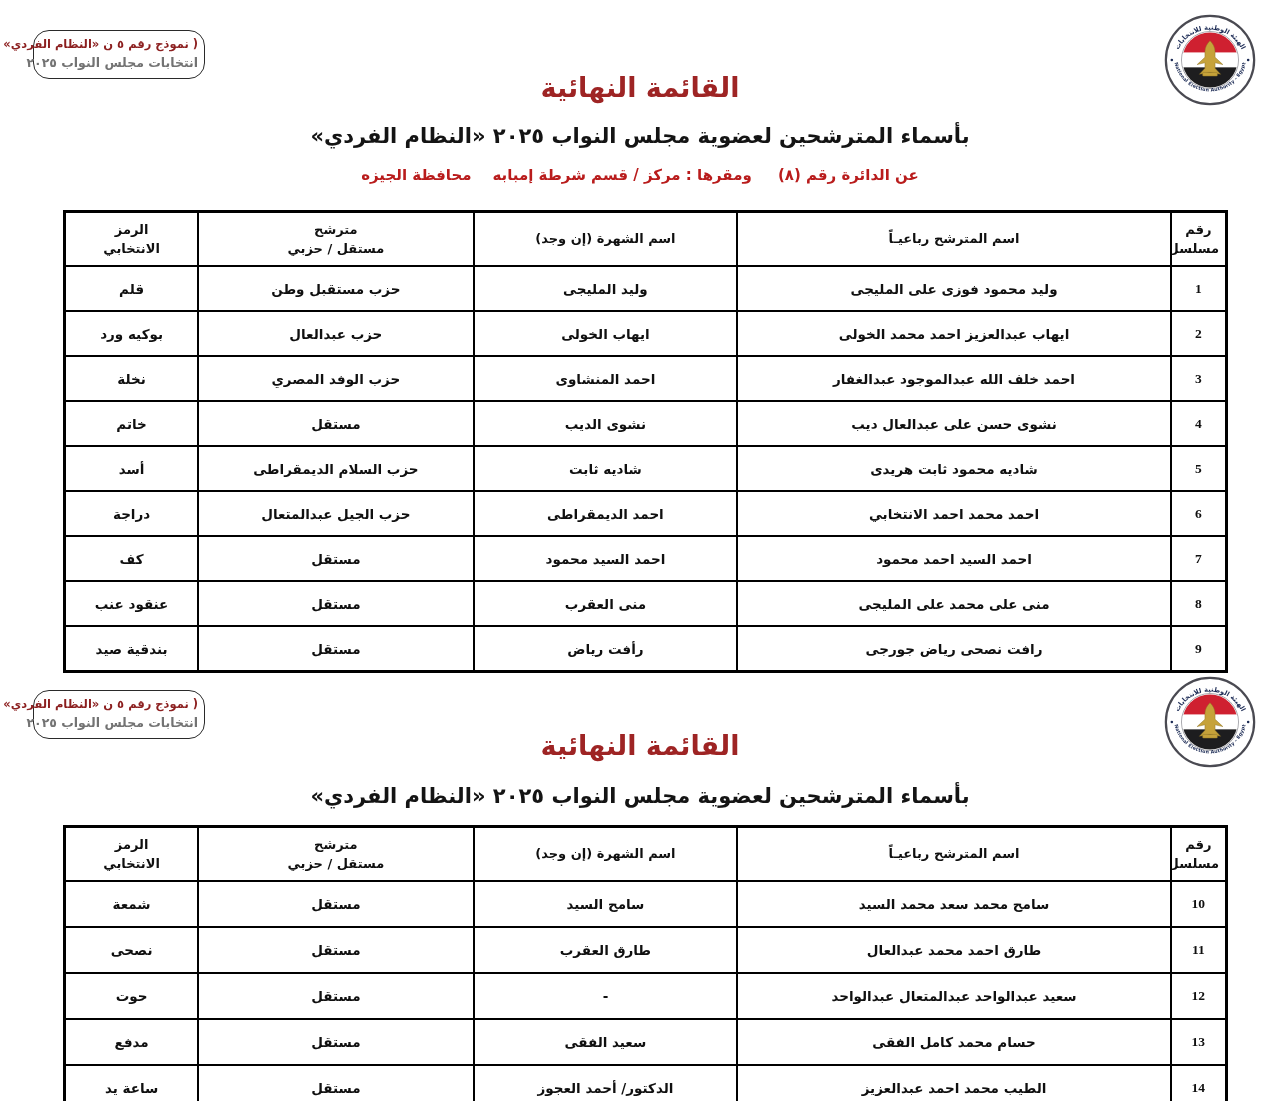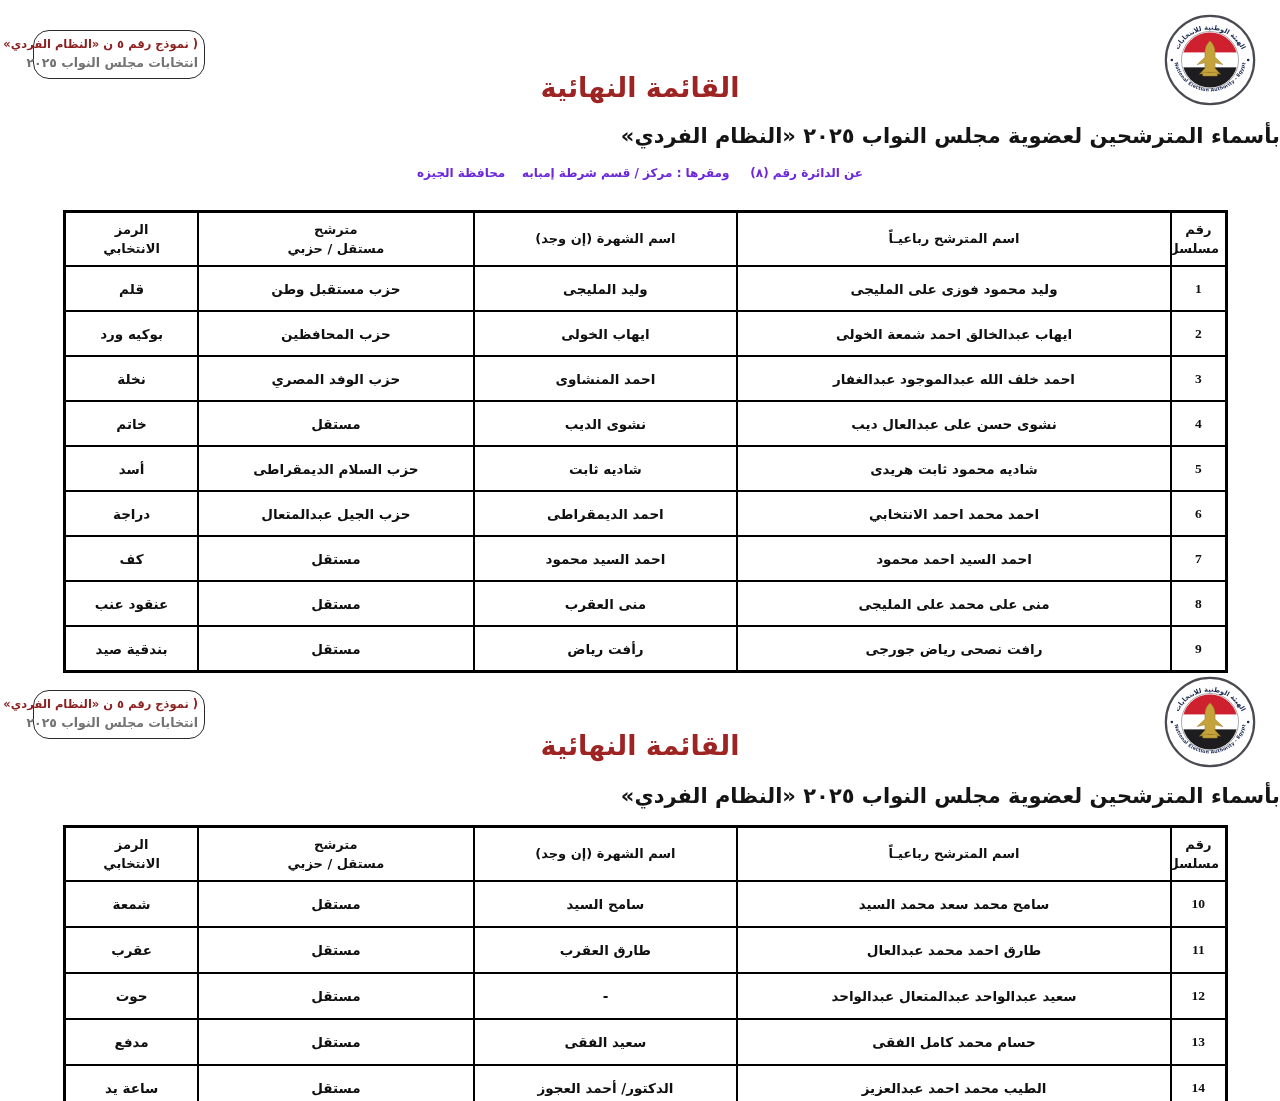--- a/index.html
+++ b/index.html
@@ -29,28 +29,28 @@
 
   
   .doc-title{
     position:absolute; left:0; width:100%; text-align:center; direction:rtl;
     font-size:27px; font-weight:bold; color:#9e2424; letter-spacing:0;
   }
   .s1 .doc-title{top:72px;}
   .s2 .doc-title{top:722px - 660px;}
   .s2 .doc-title{top:70px;}
   .doc-subtitle{
-    position:absolute; left:0; width:100%; direction:rtl;
+    position:absolute; left:0; width:100%; text-align:center; direction:rtl;
     font-size:21px; font-weight:bold; color:#141414;
   }
   .s1 .doc-subtitle{top:124px;}
   .s2 .doc-subtitle{top:124px;}
   .doc-district{
     position:absolute; left:0; width:100%; text-align:center; direction:rtl;
-    font-size:12px; font-weight:bold; color:#6d28d9;
+    font-size:15px; font-weight:bold; color:#b91c1c;
   }
   .s1 .doc-district{top:166px;}
 
   
   .candidates-table{
     position:absolute; left:63px; width:1165px;
     border-collapse:collapse; table-layout:fixed; direction:rtl;
     background:#fff;
   }
   .s1 .candidates-table{top:210px;}
@@ -148,23 +148,23 @@
       <tbody>
           <tr>
     <td class="c-serial">1</td>
     <td class="c-name">وليد محمود فوزى على المليجى</td>
     <td class="c-alias">وليد المليجى</td>
     <td class="c-party">حزب مستقبل وطن</td>
     <td class="c-symbol">قلم</td>
   </tr>
           <tr>
     <td class="c-serial">2</td>
-    <td class="c-name">ايهاب عبدالخالق احمد شمعة الخولى</td>
+    <td class="c-name">ايهاب عبدالعزيز احمد محمد الخولى</td>
     <td class="c-alias">ايهاب الخولى</td>
-    <td class="c-party">حزب المحافظين</td>
+    <td class="c-party">حزب عبدالعال</td>
     <td class="c-symbol">بوكيه ورد</td>
   </tr>
           <tr>
     <td class="c-serial">3</td>
     <td class="c-name">احمد خلف الله عبدالموجود عبدالغفار</td>
     <td class="c-alias">احمد المنشاوى</td>
     <td class="c-party">حزب الوفد المصري</td>
     <td class="c-symbol">نخلة</td>
   </tr>
           <tr>
@@ -286,21 +286,21 @@
     <td class="c-name">سامح محمد سعد محمد السيد</td>
     <td class="c-alias">سامح السيد</td>
     <td class="c-party">مستقل</td>
     <td class="c-symbol">شمعة</td>
   </tr>
           <tr>
     <td class="c-serial">11</td>
     <td class="c-name">طارق احمد محمد عبدالعال</td>
     <td class="c-alias">طارق العقرب</td>
     <td class="c-party">مستقل</td>
-    <td class="c-symbol">عقرب</td>
+    <td class="c-symbol">نصحى</td>
   </tr>
           <tr>
     <td class="c-serial">12</td>
     <td class="c-name">سعيد عبدالواحد عبدالمتعال عبدالواحد</td>
     <td class="c-alias">-</td>
     <td class="c-party">مستقل</td>
     <td class="c-symbol">حوت</td>
   </tr>
           <tr>
     <td class="c-serial">13</td>

